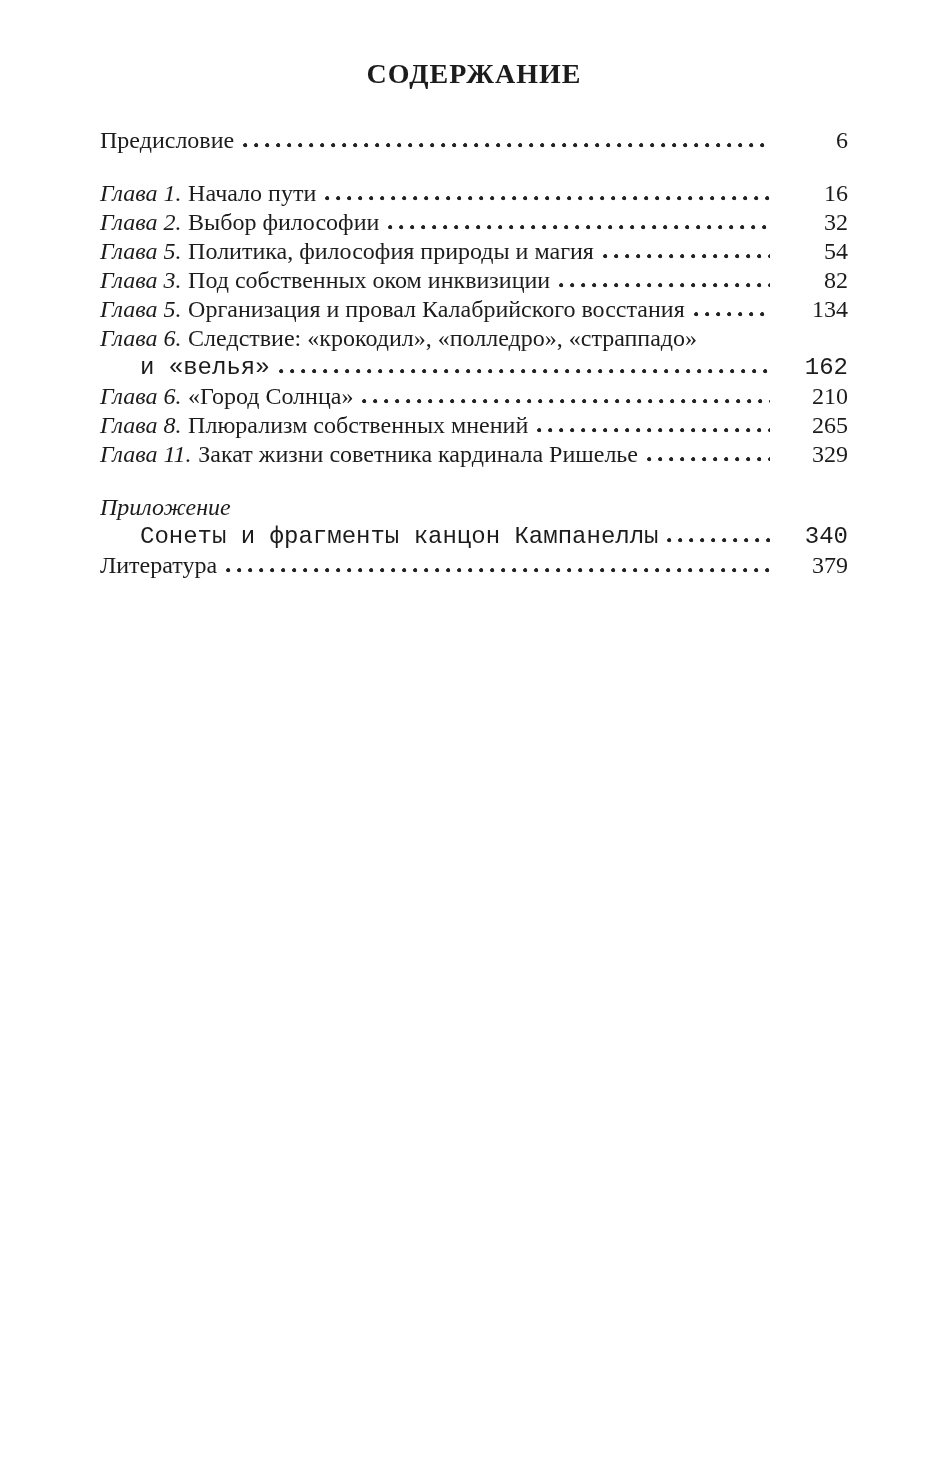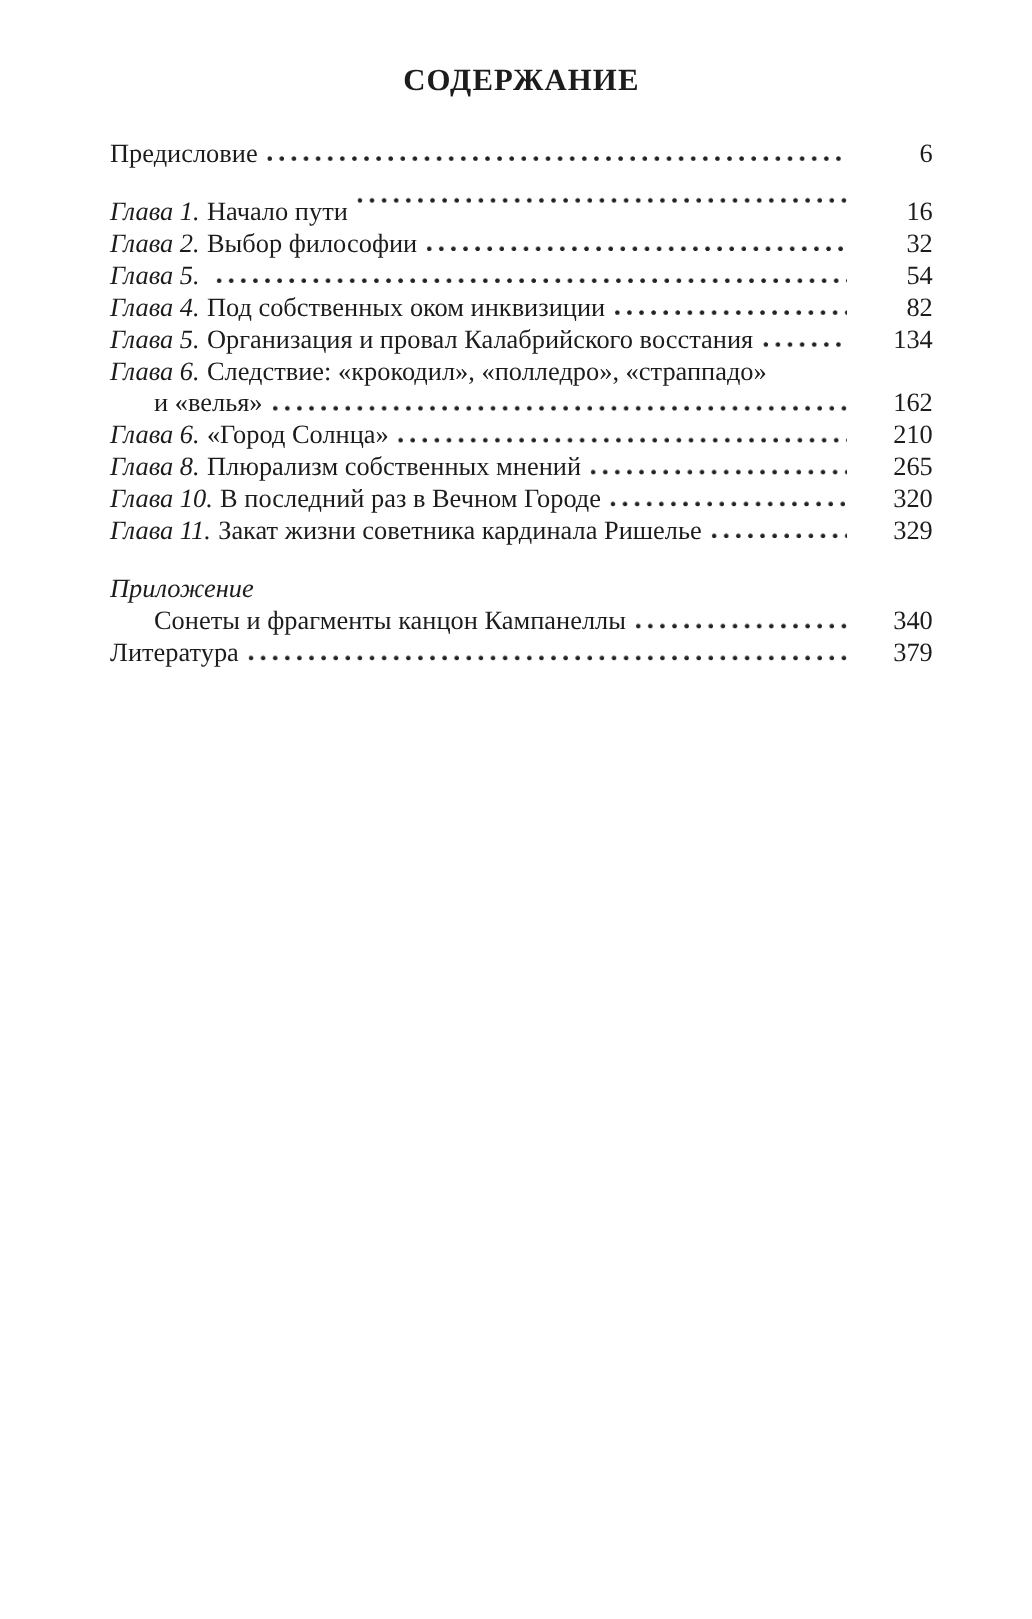--- a/index.html
+++ b/index.html
@@ -35,24 +35,24 @@
     font-size: 24px;
   }
   .row {
     display: flex;
     align-items: baseline;
     line-height: 29px;
     white-space: nowrap;
   }
   .gap {
     margin-top: 24px;
-    align-items: center;
   }
   .indent {
     padding-left: 40px;
+    font-family: Liberation Mono, monospace;
   }
   .prefix {
     font-style: italic;
     margin-right: 0.28em;
     flex: 0 0 auto;
   }
   .txt {
     flex: 0 1 auto;
     overflow: hidden;
   }
@@ -101,26 +101,27 @@
 
       <div class="row">
         <span class="prefix">Глава 2.</span>
         <span class="txt">Выбор философии</span>
         <div class="leader"></div>
         <span class="pagenum">32</span>
       </div>
 
       <div class="row">
         <span class="prefix">Глава 5.</span>
+        <span class="txt">Политика, философия природы и магия</span>
         <div class="leader"></div>
         <span class="pagenum">54</span>
       </div>
 
       <div class="row">
-        <span class="prefix">Глава 4.</span>
+        <span class="prefix">Глава 3.</span>
         <span class="txt">Под собственных оком инквизиции</span>
         <div class="leader"></div>
         <span class="pagenum">82</span>
       </div>
 
       <div class="row">
         <span class="prefix">Глава 5.</span>
         <span class="txt">Организация и провал Калабрийского восстания</span>
         <div class="leader"></div>
         <span class="pagenum">134</span>
@@ -145,26 +146,20 @@
       </div>
 
       <div class="row">
         <span class="prefix">Глава 8.</span>
         <span class="txt">Плюрализм собственных мнений</span>
         <div class="leader"></div>
         <span class="pagenum">265</span>
       </div>
 
 
-      <div class="row">
-        <span class="prefix">Глава 10.</span>
-        <span class="txt">В последний раз в Вечном Городе</span>
-        <div class="leader"></div>
-        <span class="pagenum">320</span>
-      </div>
 
       <div class="row">
         <span class="prefix">Глава 11.</span>
         <span class="txt">Закат жизни советника кардинала Ришелье</span>
         <div class="leader"></div>
         <span class="pagenum">329</span>
       </div>
 
       <div class="row gap">
         <span class="txt heading-italic">Приложение</span>

